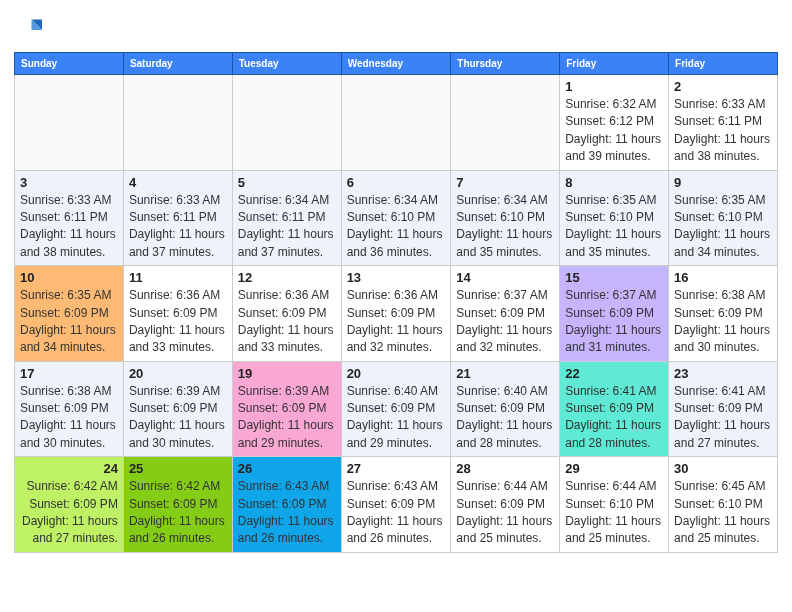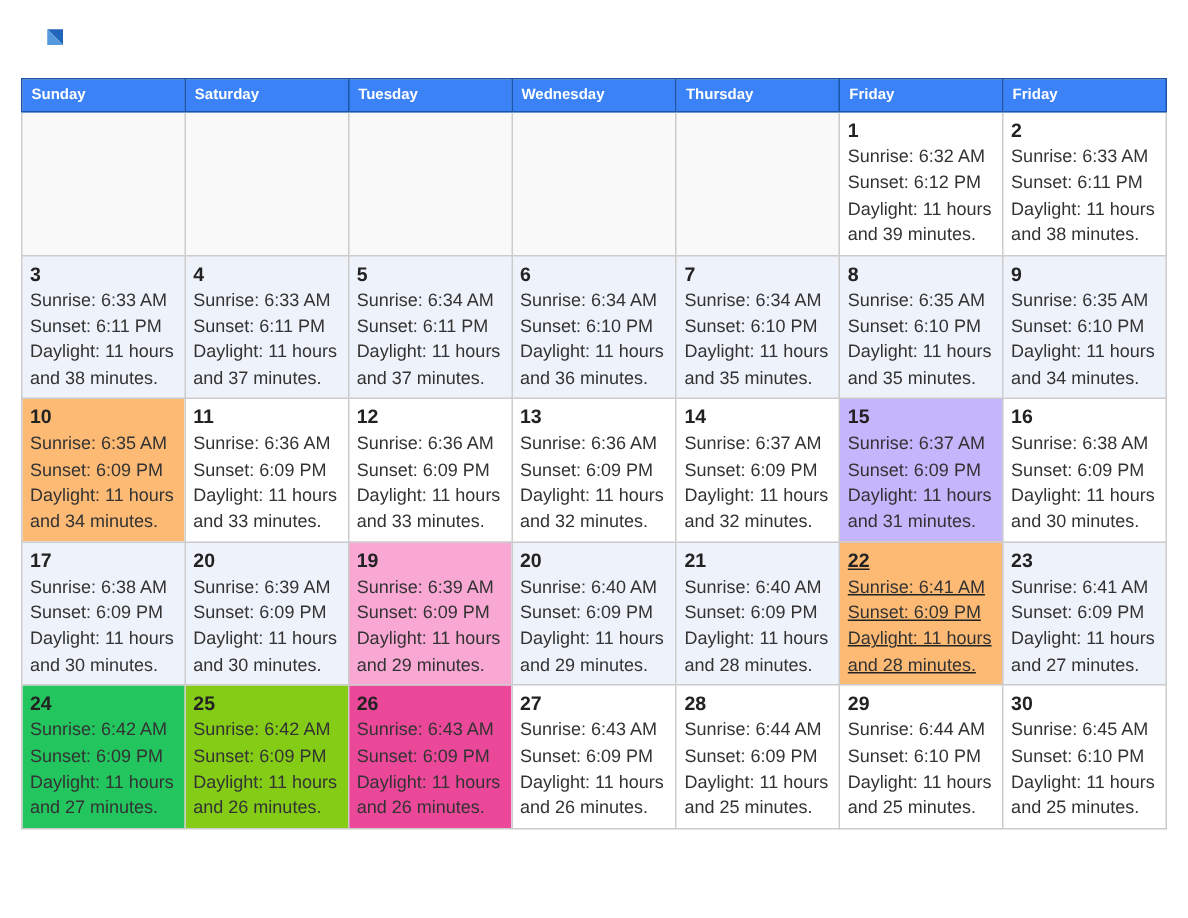--- a/index.html
+++ b/index.html
@@ -229,39 +229,39 @@
             <div class="day-info">Sunrise: 6:39 AM<br>Sunset: 6:09 PM<br>Daylight: 11 hours and 29 minutes.</div>
           </td>
           <td style="background: rgb(238, 242, 250);">
             <span class="day-num">20</span>
             <div class="day-info">Sunrise: 6:40 AM<br>Sunset: 6:09 PM<br>Daylight: 11 hours and 29 minutes.</div>
           </td>
           <td style="background: rgb(238, 242, 250);">
             <span class="day-num">21</span>
             <div class="day-info">Sunrise: 6:40 AM<br>Sunset: 6:09 PM<br>Daylight: 11 hours and 28 minutes.</div>
           </td>
-          <td style="background: #fdba74; text-decoration: underline;">
+          <td style="background: #5eead4;">
             <span class="day-num">22</span>
             <div class="day-info">Sunrise: 6:41 AM<br>Sunset: 6:09 PM<br>Daylight: 11 hours and 28 minutes.</div>
           </td>
           <td style="background: rgb(238, 242, 250);">
             <span class="day-num">23</span>
             <div class="day-info">Sunrise: 6:41 AM<br>Sunset: 6:09 PM<br>Daylight: 11 hours and 27 minutes.</div>
           </td>
         </tr>
         <tr>
-          <td style="background: #22c55e;">
+          <td style="background: #bef264; text-align: right;">
             <span class="day-num">24</span>
             <div class="day-info">Sunrise: 6:42 AM<br>Sunset: 6:09 PM<br>Daylight: 11 hours and 27 minutes.</div>
           </td>
           <td style="background: #84cc16;">
             <span class="day-num">25</span>
             <div class="day-info">Sunrise: 6:42 AM<br>Sunset: 6:09 PM<br>Daylight: 11 hours and 26 minutes.</div>
           </td>
-          <td style="background: #ec4899; margin-left: 33px;">
+          <td style="background: #0ea5e9; margin-left: 33px;">
             <span class="day-num">26</span>
             <div class="day-info">Sunrise: 6:43 AM<br>Sunset: 6:09 PM<br>Daylight: 11 hours and 26 minutes.</div>
           </td>
           <td style="background: rgb(255, 255, 255);">
             <span class="day-num">27</span>
             <div class="day-info">Sunrise: 6:43 AM<br>Sunset: 6:09 PM<br>Daylight: 11 hours and 26 minutes.</div>
           </td>
           <td style="background: rgb(255, 255, 255);">
             <span class="day-num">28</span>
             <div class="day-info">Sunrise: 6:44 AM<br>Sunset: 6:09 PM<br>Daylight: 11 hours and 25 minutes.</div>

